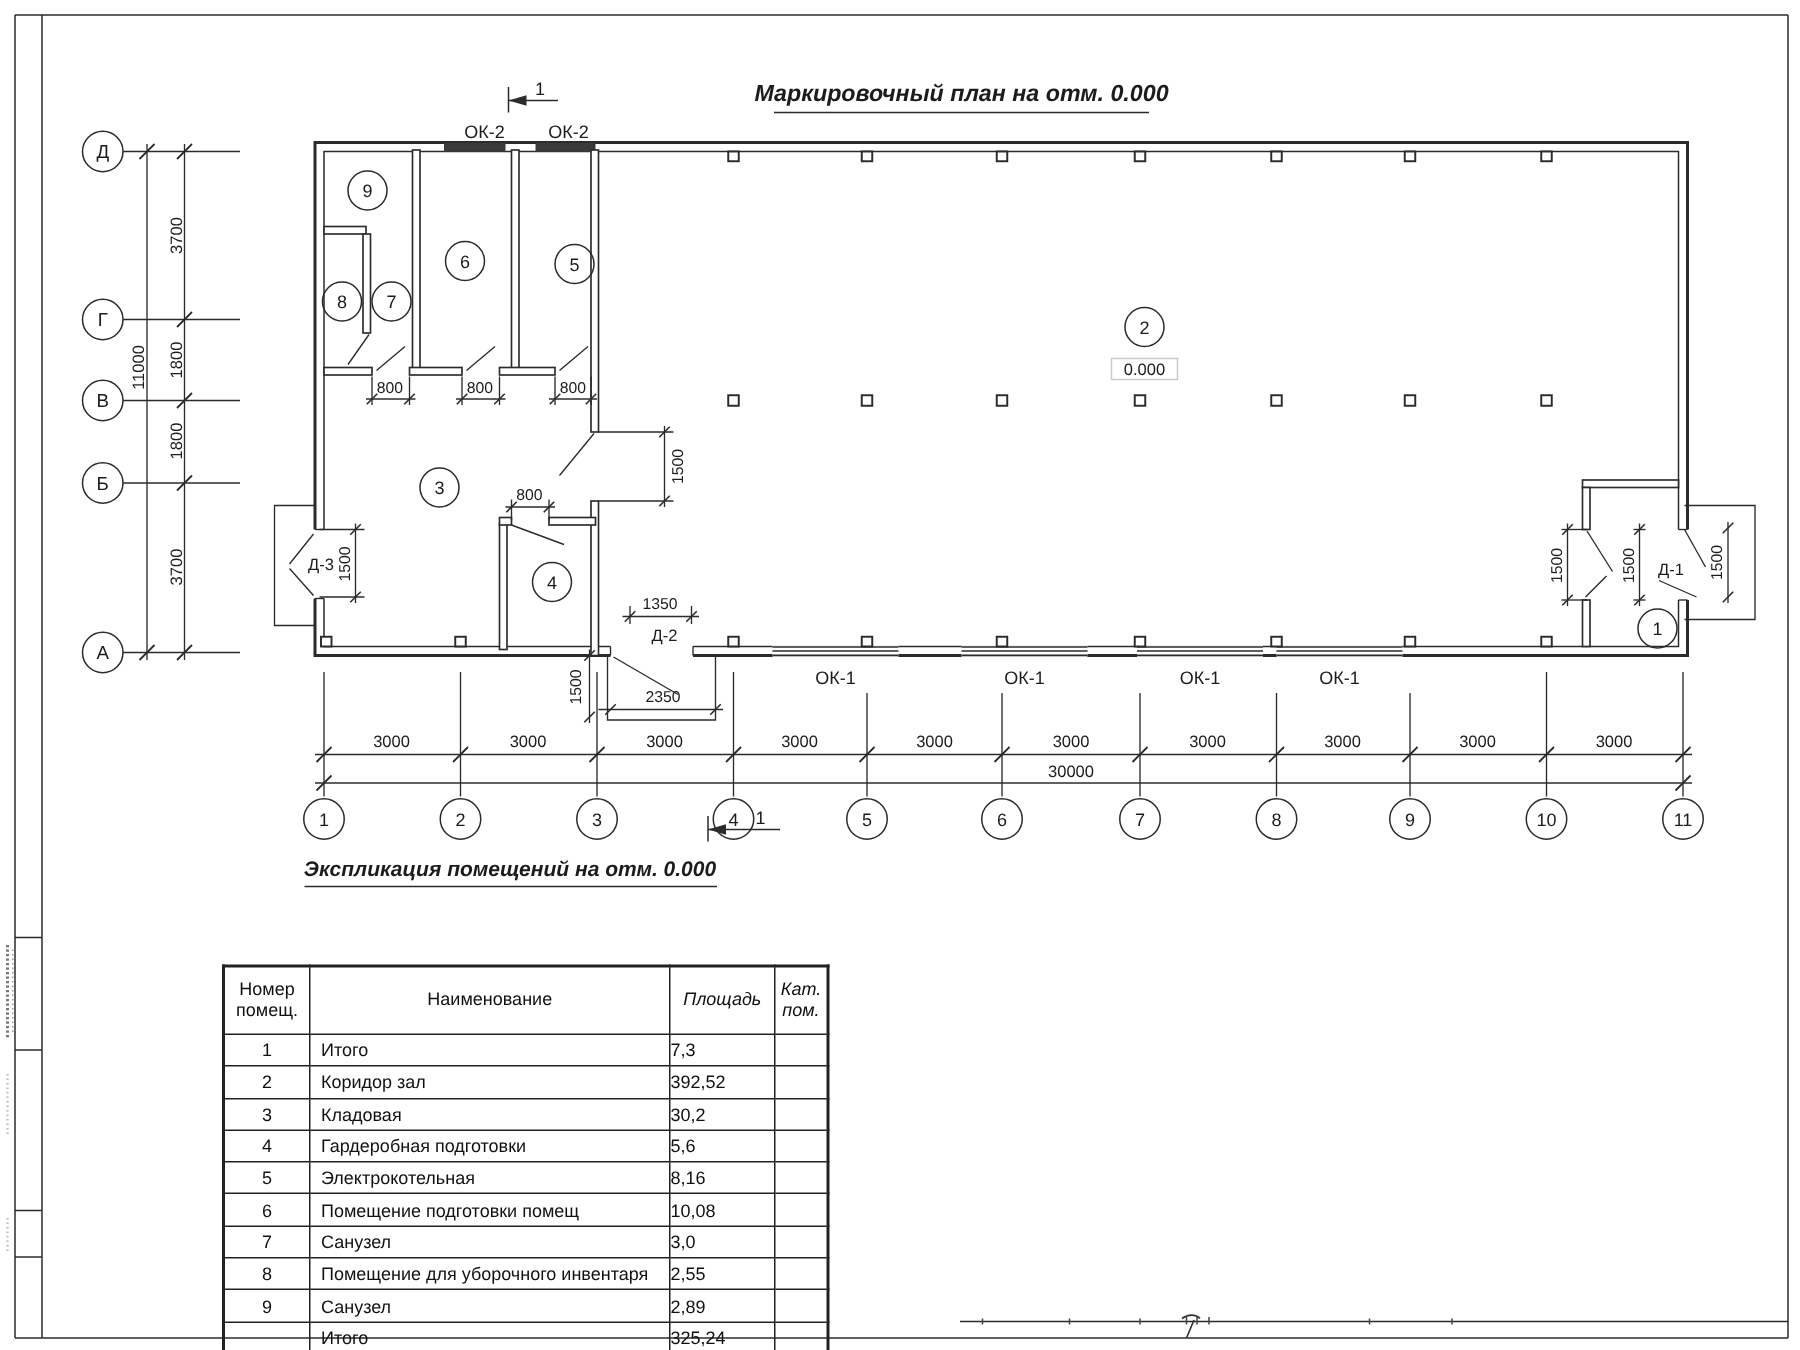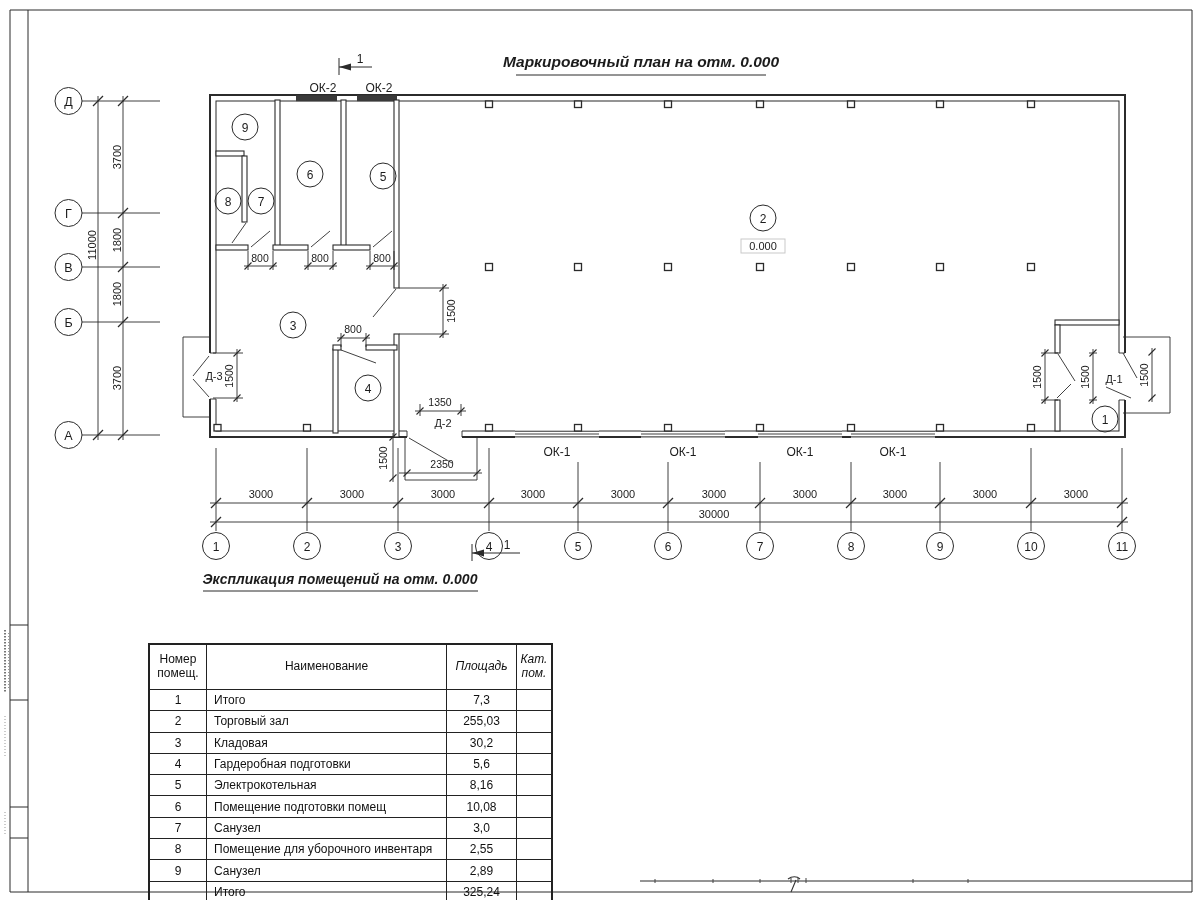--- a/index.html
+++ b/index.html
@@ -21,21 +21,21 @@
   .ttl2{font-size:14px;font-weight:bold;font-style:italic;}
   
   #schedule-wrap{position:absolute;left:148px;top:607px;margin-top:36px;}
   table.sched{border-collapse:collapse;border:2px solid #222;font-size:12px;color:#111;
               font-family:"Liberation Sans",sans-serif;}
   table.sched th,table.sched td{border:1px solid #222;}
   table.sched thead th{height:44px;font-weight:normal;text-align:center;padding:0 2px;line-height:1.15;}
   table.sched tbody td{height:20.3px;padding:0;}
   td.c-num{width:52px;text-align:center;}
   td.c-name{width:232px;padding-left:7px !important;}
-  td.c-area{width:65px;text-align:center;}
+  td.c-area{width:65px;}
   td.c-cat{width:30px;}
   th.h-num{width:52px;} th.h-name{width:232px;} th.h-area{width:65px;font-style:italic;} th.h-cat{width:30px;font-style:italic;}
 </style>
 </head>
 <body>
 
 <div id="sheet">
 
 <svg width="1200" height="900" viewBox="0 0 1200 900">
   <defs>
@@ -455,22 +455,22 @@
     </thead>
     <tbody>
       <tr>
         <td class="c-num">1</td>
         <td class="c-name">Итого</td>
         <td class="c-area">7,3</td>
         <td class="c-cat"></td>
       </tr>
       <tr>
         <td class="c-num">2</td>
-        <td class="c-name">Торговый зал</td>
-        <td class="c-area">255,03</td>
+        <td class="c-name">Коридор зал</td>
+        <td class="c-area">392,52</td>
         <td class="c-cat"></td>
       </tr>
       <tr>
         <td class="c-num">3</td>
         <td class="c-name">Кладовая</td>
         <td class="c-area">30,2</td>
         <td class="c-cat"></td>
       </tr>
       <tr>
         <td class="c-num">4</td>

